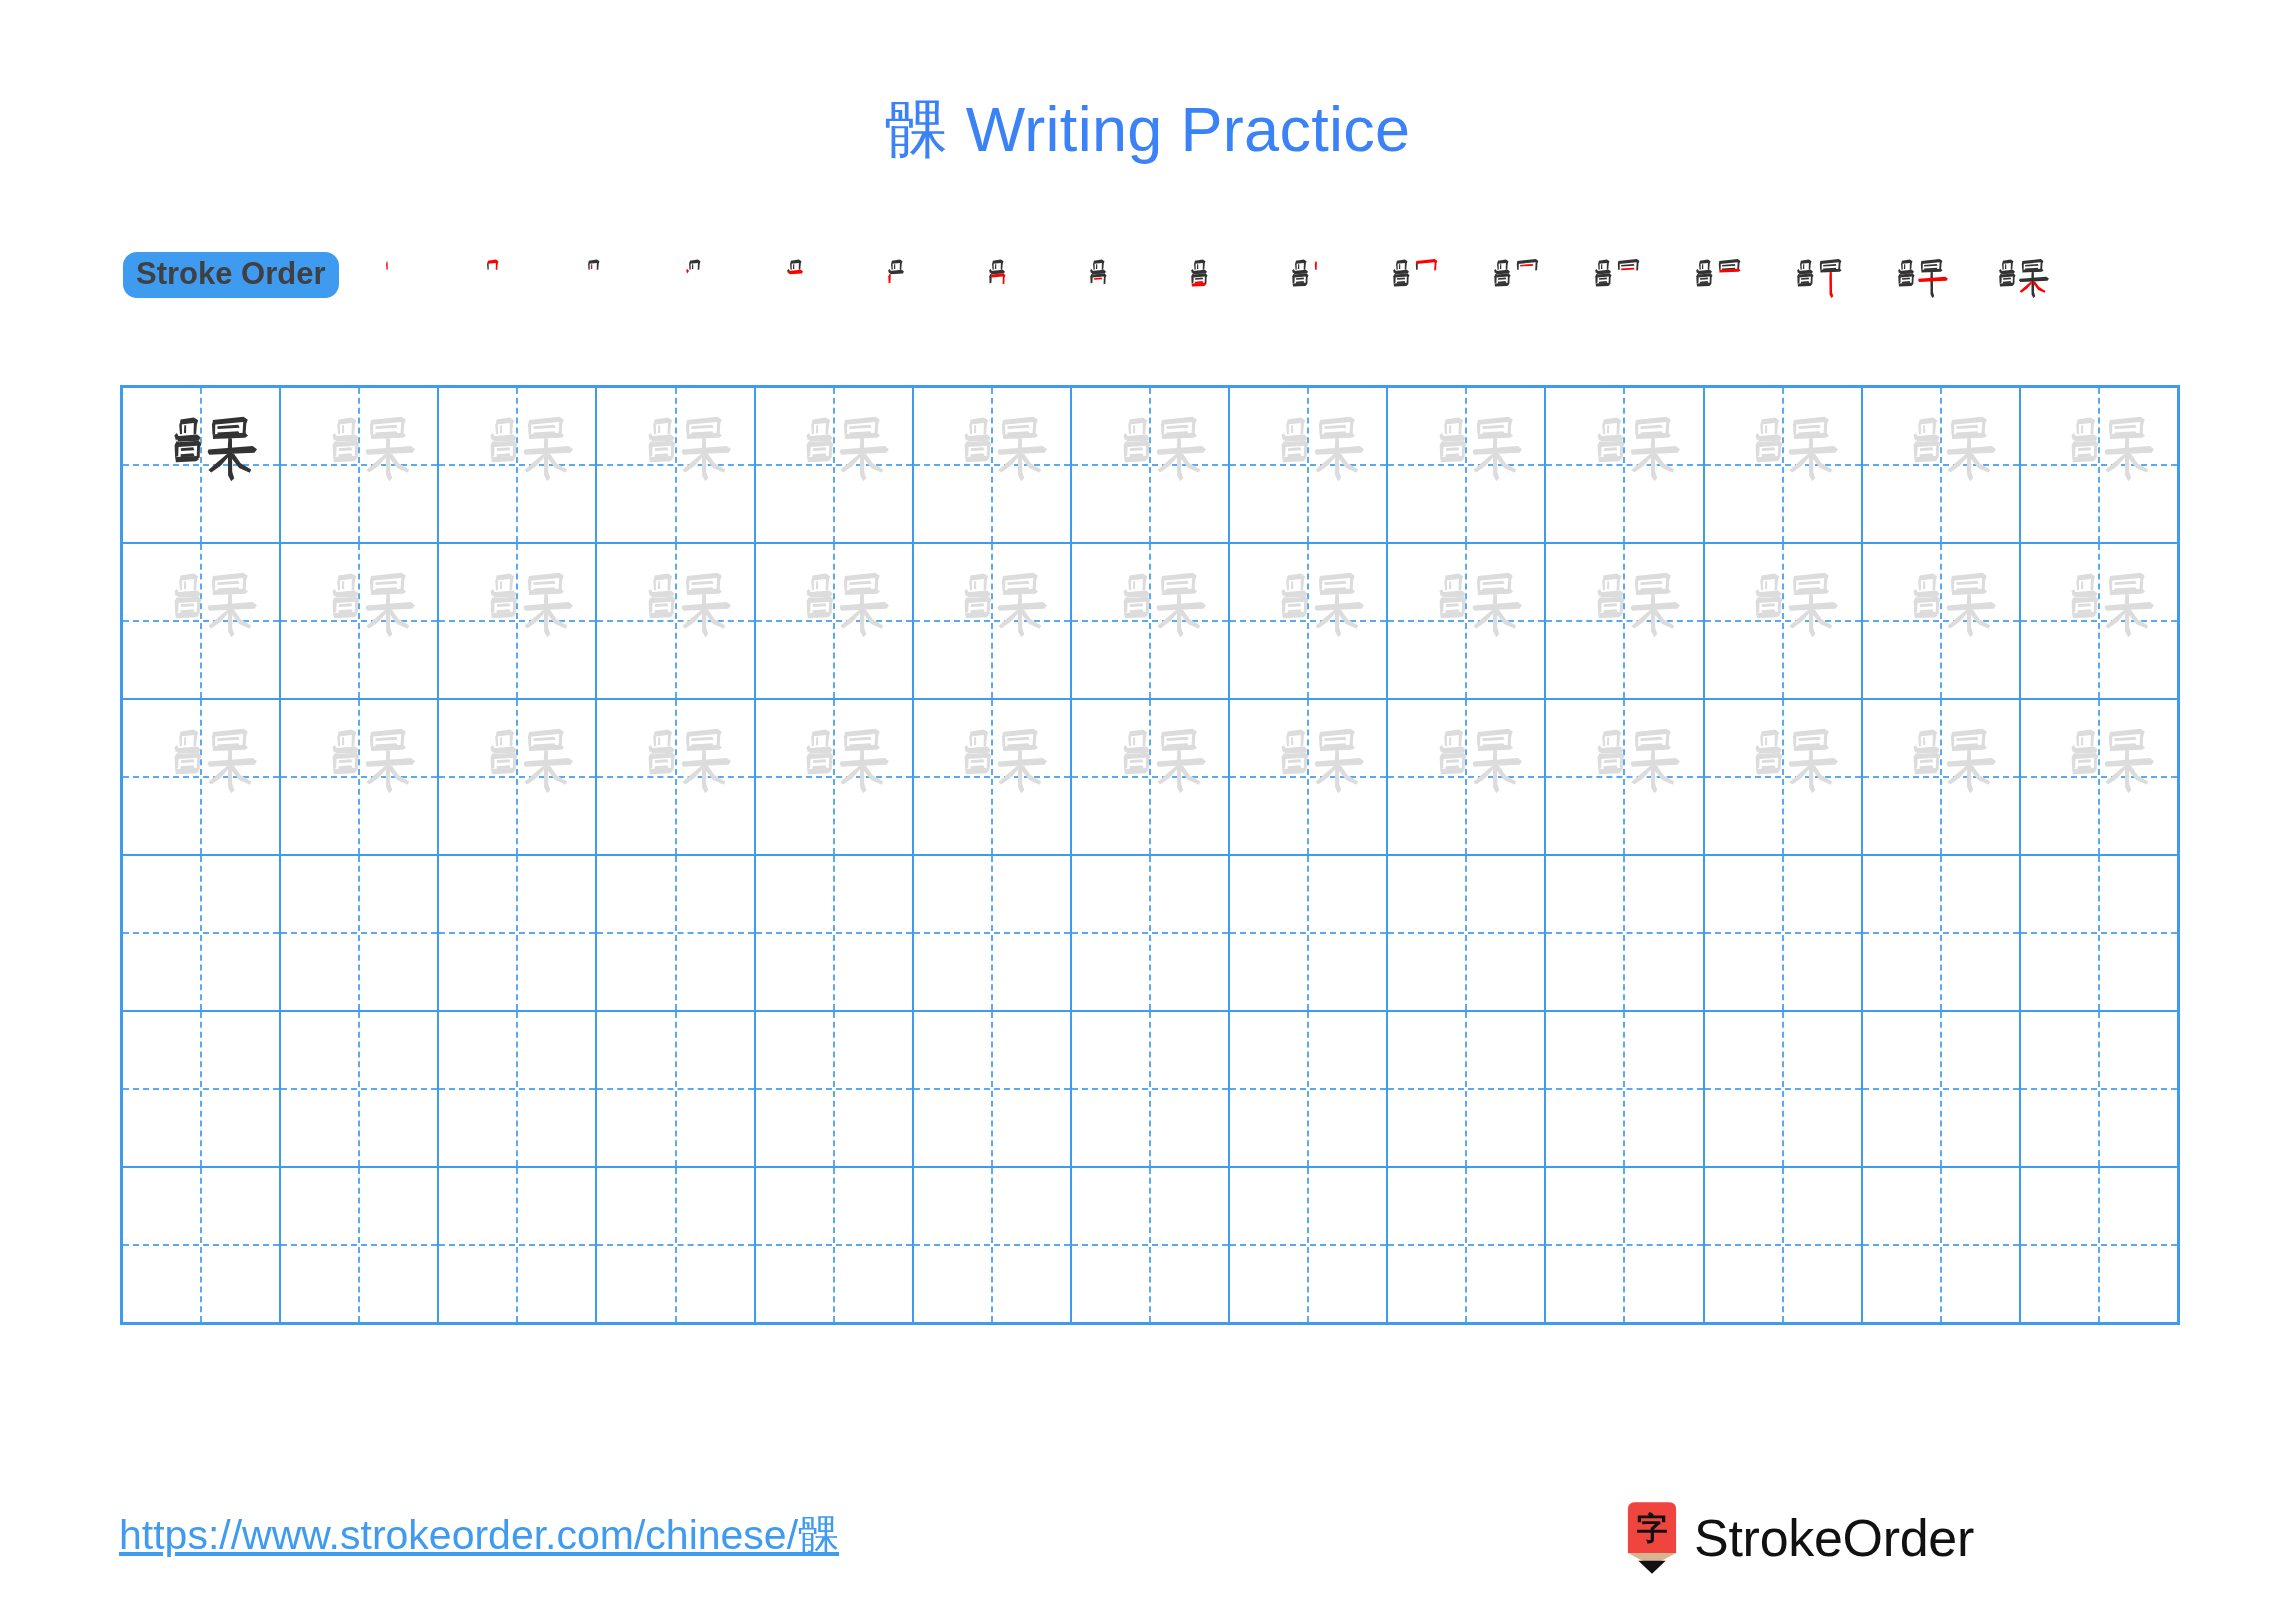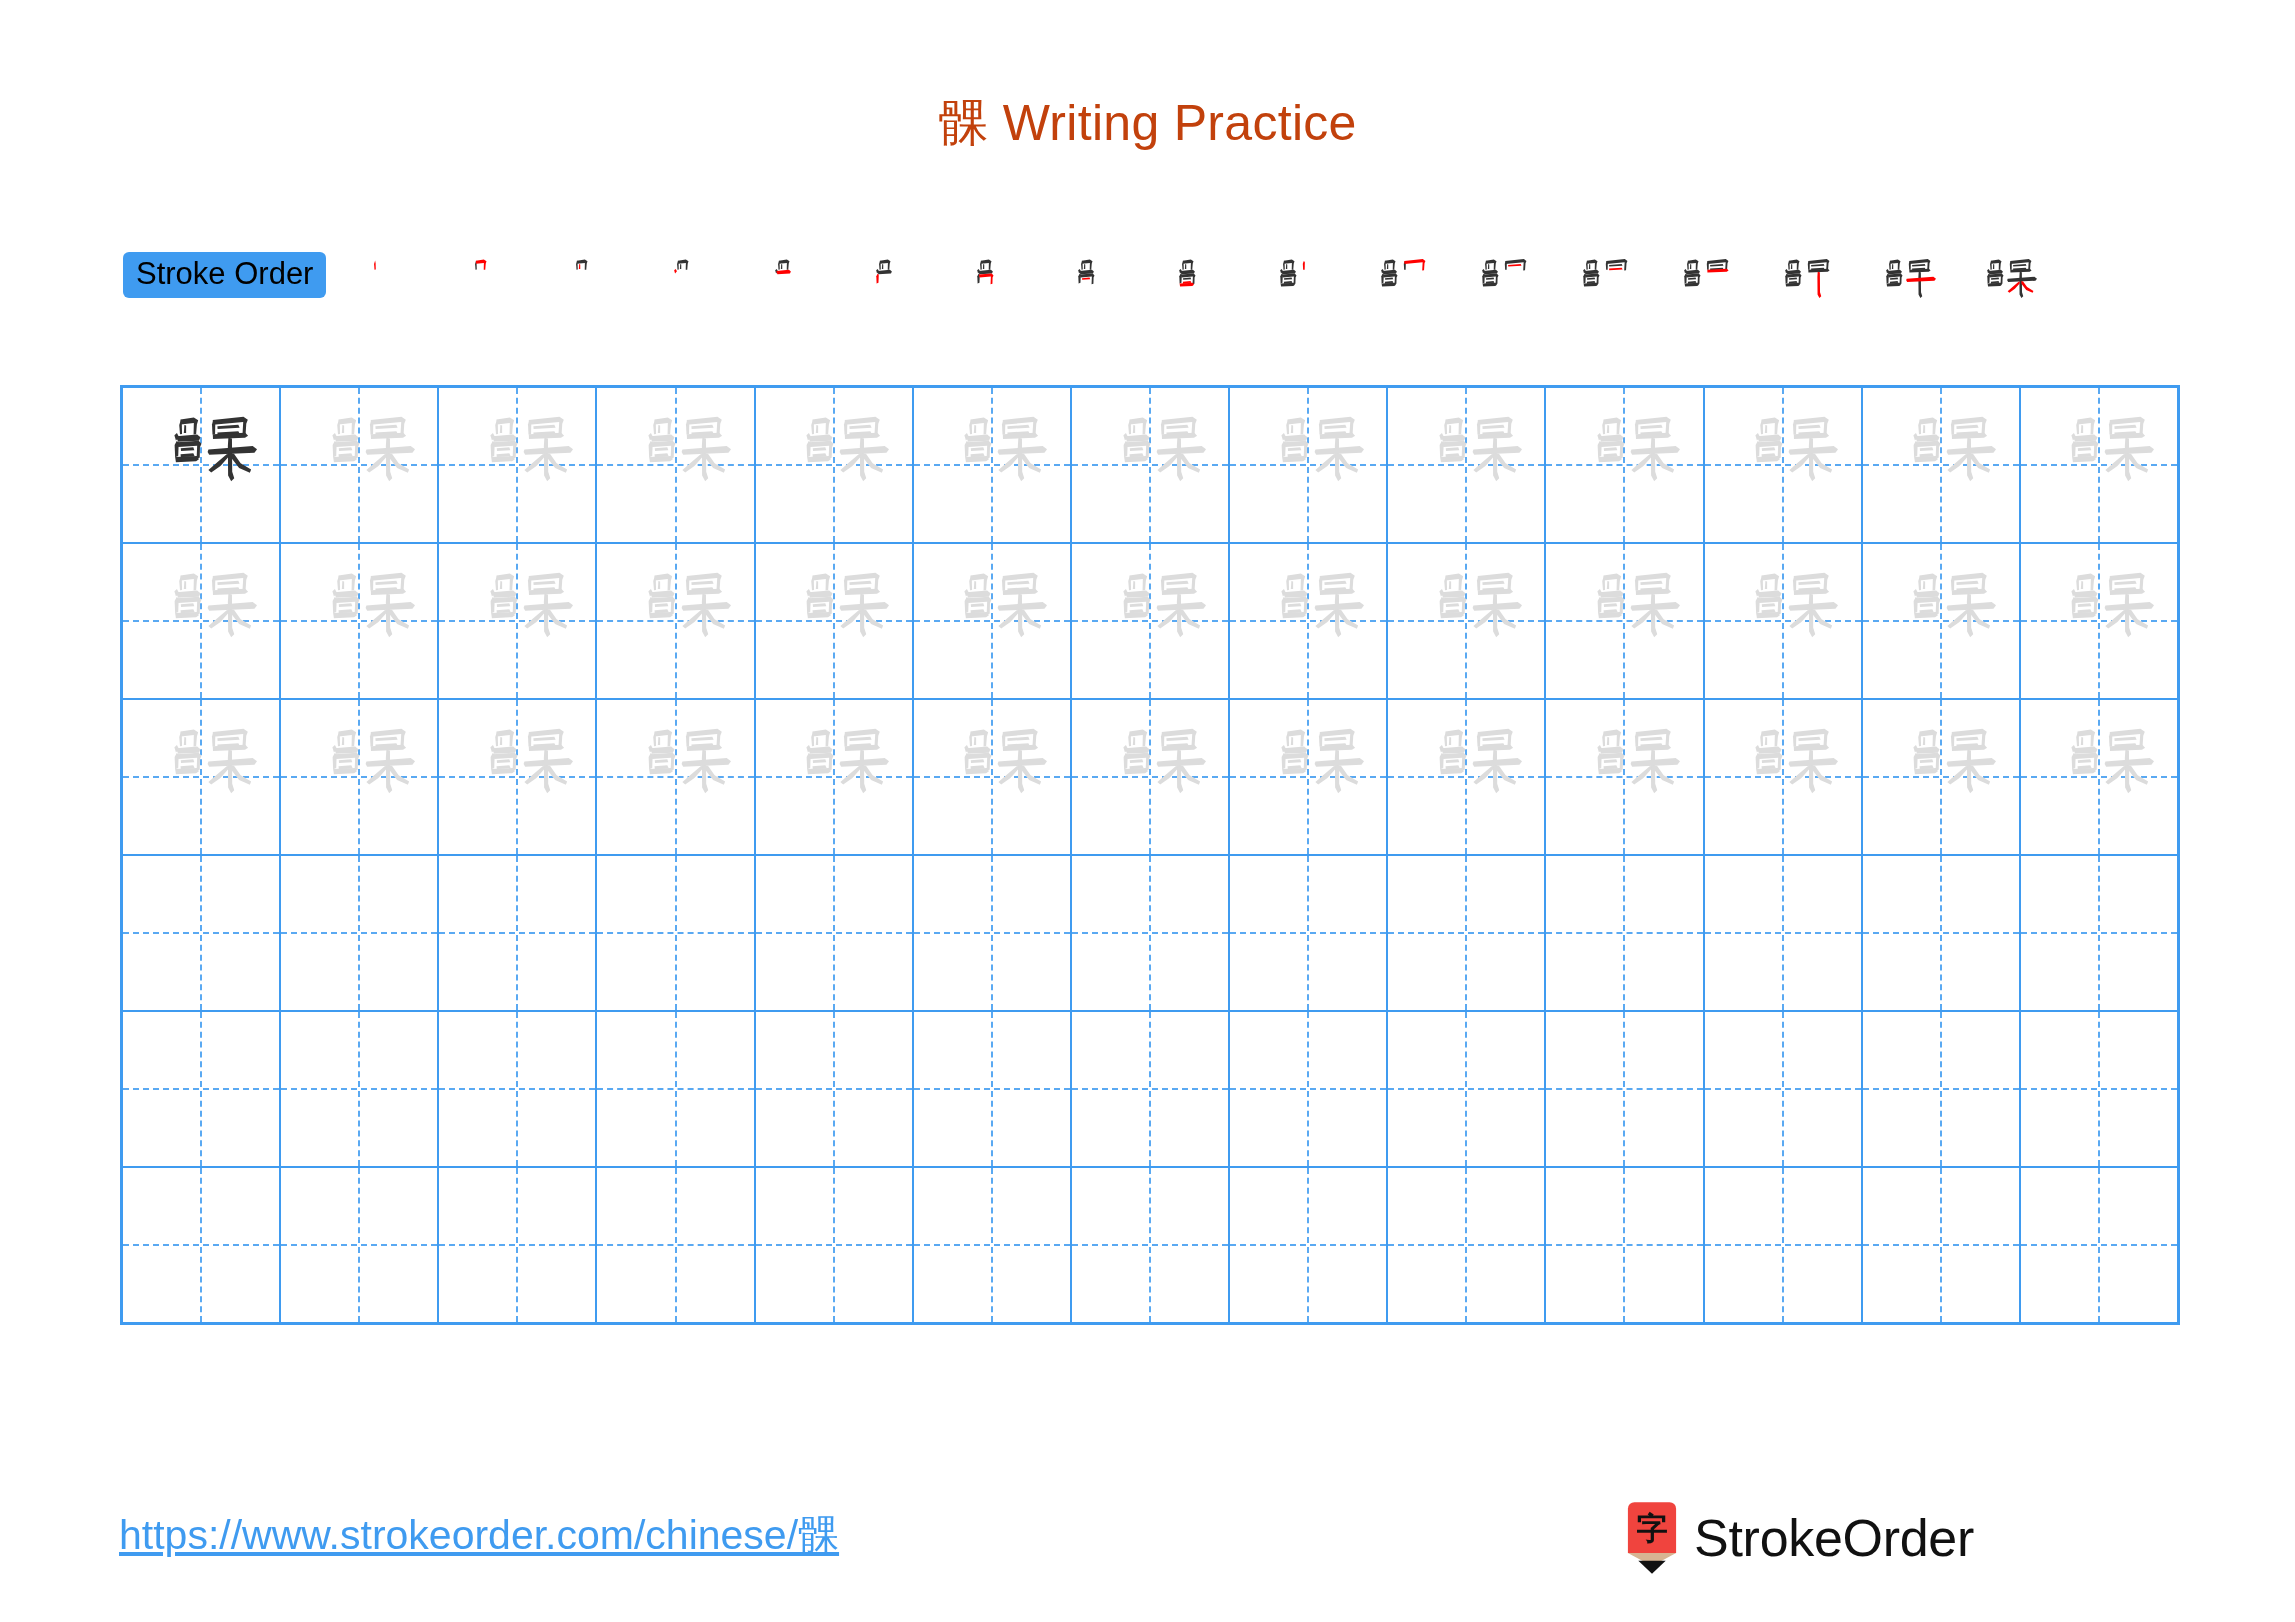--- a/index.html
+++ b/index.html
@@ -18,44 +18,44 @@
   
   #title-bar {
     position: absolute;
     left: 0;
     top: 98px;
     width: 2295px;
     text-align: center;
   }
   #page-title {
     font-family: "Liberation Sans", sans-serif;
-    font-size: 50px;
+    font-size: 63px;
     font-weight: 400;
-    color: #c2410c;
+    color: #3b82f6;
     letter-spacing: 0.3px;
     white-space: nowrap;
     line-height: 1;
   }
 
   
   #stroke-order-row {
     position: absolute;
     left: 123px;
     top: 249px;
     width: 2055px;
     height: 79px;
     display: flex;
     align-items: flex-start;
   }
   #stroke-order-badge {
     background: #3f9bf0;
-    color: #000000;
+    color: #404040;
     font-size: 31px;
-    font-weight: 400;
-    border-radius: 6px;
+    font-weight: 700;
+    border-radius: 14px;
     padding: 5.9px 13px 8.5px 13px;
     white-space: nowrap;
     line-height: 1;
     margin-top: 3.3px;
     flex: 0 0 auto;
   }
   #stroke-steps {
     flex: 1 1 auto;
     display: flex;
     align-items: flex-start;

